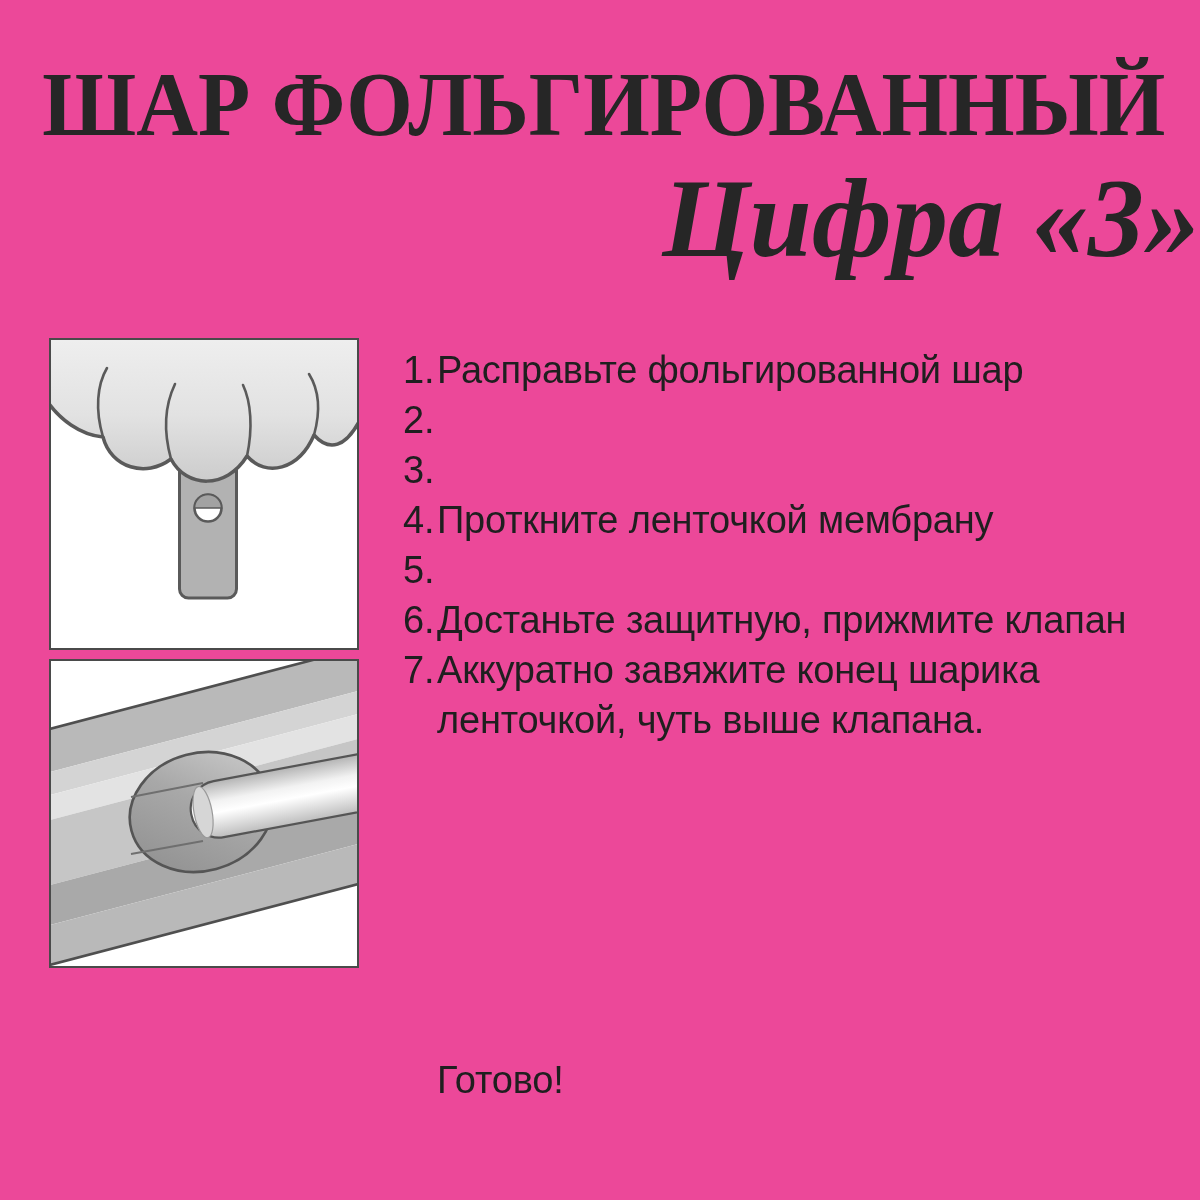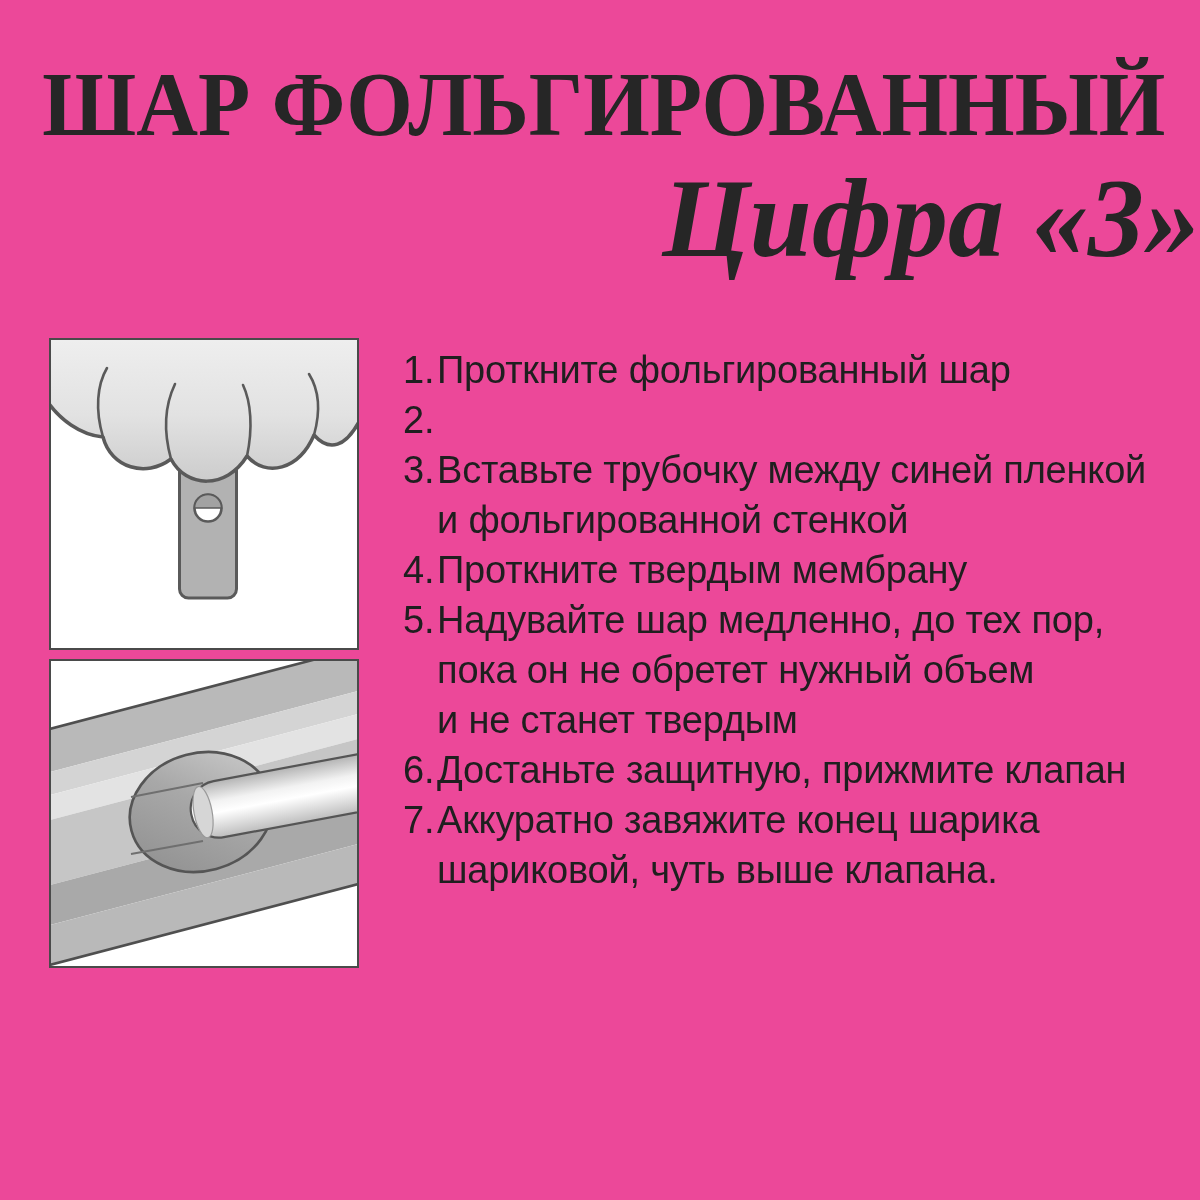--- a/index.html
+++ b/index.html
@@ -121,51 +121,47 @@
       <g transform="rotate(-10.6 150 151)">
         <rect x="140" y="123" width="210" height="57" rx="28" fill="url(#strawGrad)" stroke="#555555" stroke-width="2.2"></rect>
         <ellipse cx="152" cy="151.5" rx="9" ry="26" fill="#d6d6d6" stroke="#9a9a9a" stroke-width="1.2"></ellipse>
       </g>
     </svg>
   </div>
 
   <div class="steps">
     <div class="step">
       <div class="step-num">1.</div>
-      <div class="step-text">Проткните фольгированный шар</div>
+      <div class="step-text">Расправьте фольгированной шар</div>
     </div>
 
     <div class="step">
       <div class="step-num">2.</div>
     </div>
 
     <div class="step">
       <div class="step-num">3.</div>
-      <div class="step-text">Вставьте трубочку между синей пленкой
-и фольгированной стенкой</div>
     </div>
 
     <div class="step">
       <div class="step-num">4.</div>
-      <div class="step-text">Проткните твердым мембрану</div>
+      <div class="step-text">Проткните ленточкой мембрану</div>
     </div>
 
     <div class="step">
       <div class="step-num">5.</div>
-      <div class="step-text">Надувайте шар медленно, до тех пор,
-пока он не обретет нужный объем
-и не станет твердым</div>
     </div>
 
     <div class="step">
       <div class="step-num">6.</div>
       <div class="step-text">Достаньте защитную, прижмите клапан</div>
     </div>
 
     <div class="step">
       <div class="step-num">7.</div>
       <div class="step-text">Аккуратно завяжите конец шарика
-шариковой, чуть выше клапана.</div>
+ленточкой, чуть выше клапана.</div>
     </div>
   </div>
 
+  <div class="done">Готово!</div>
 
 </div>
 
 </body></html>

